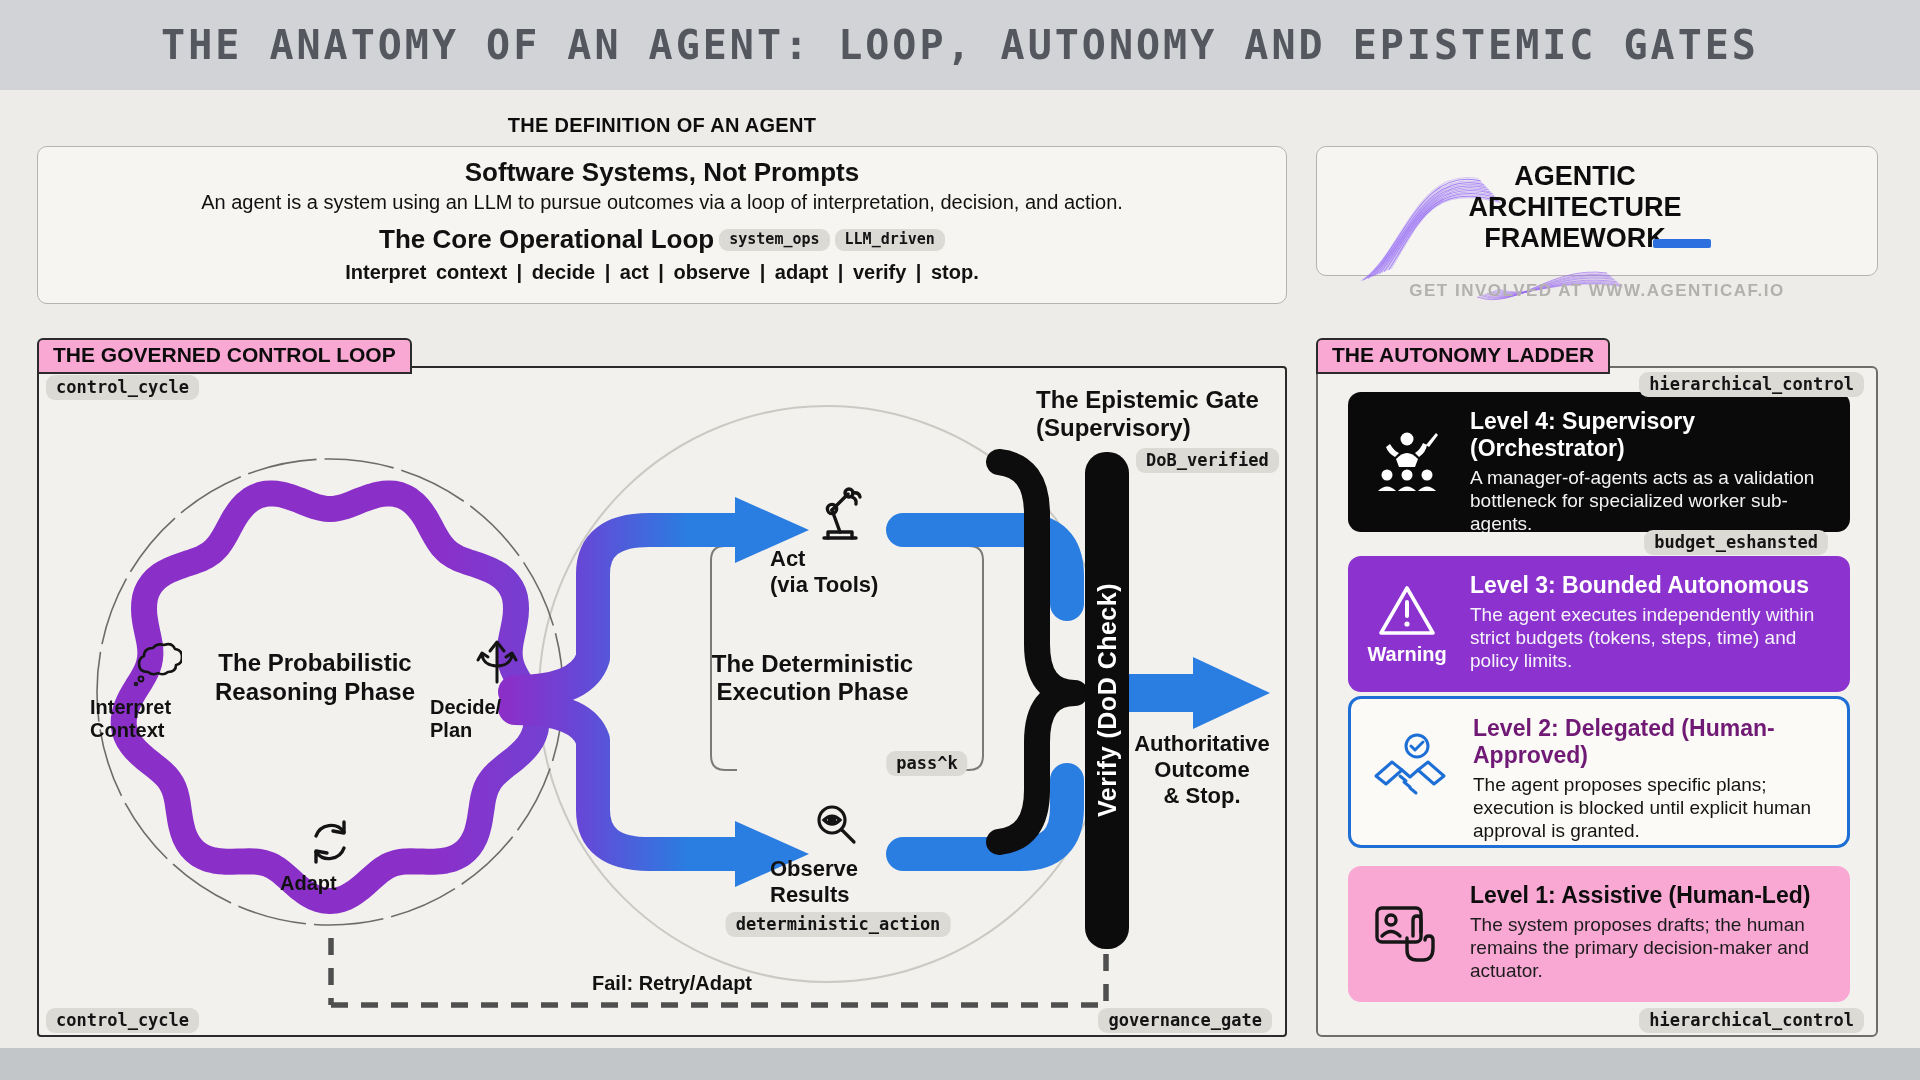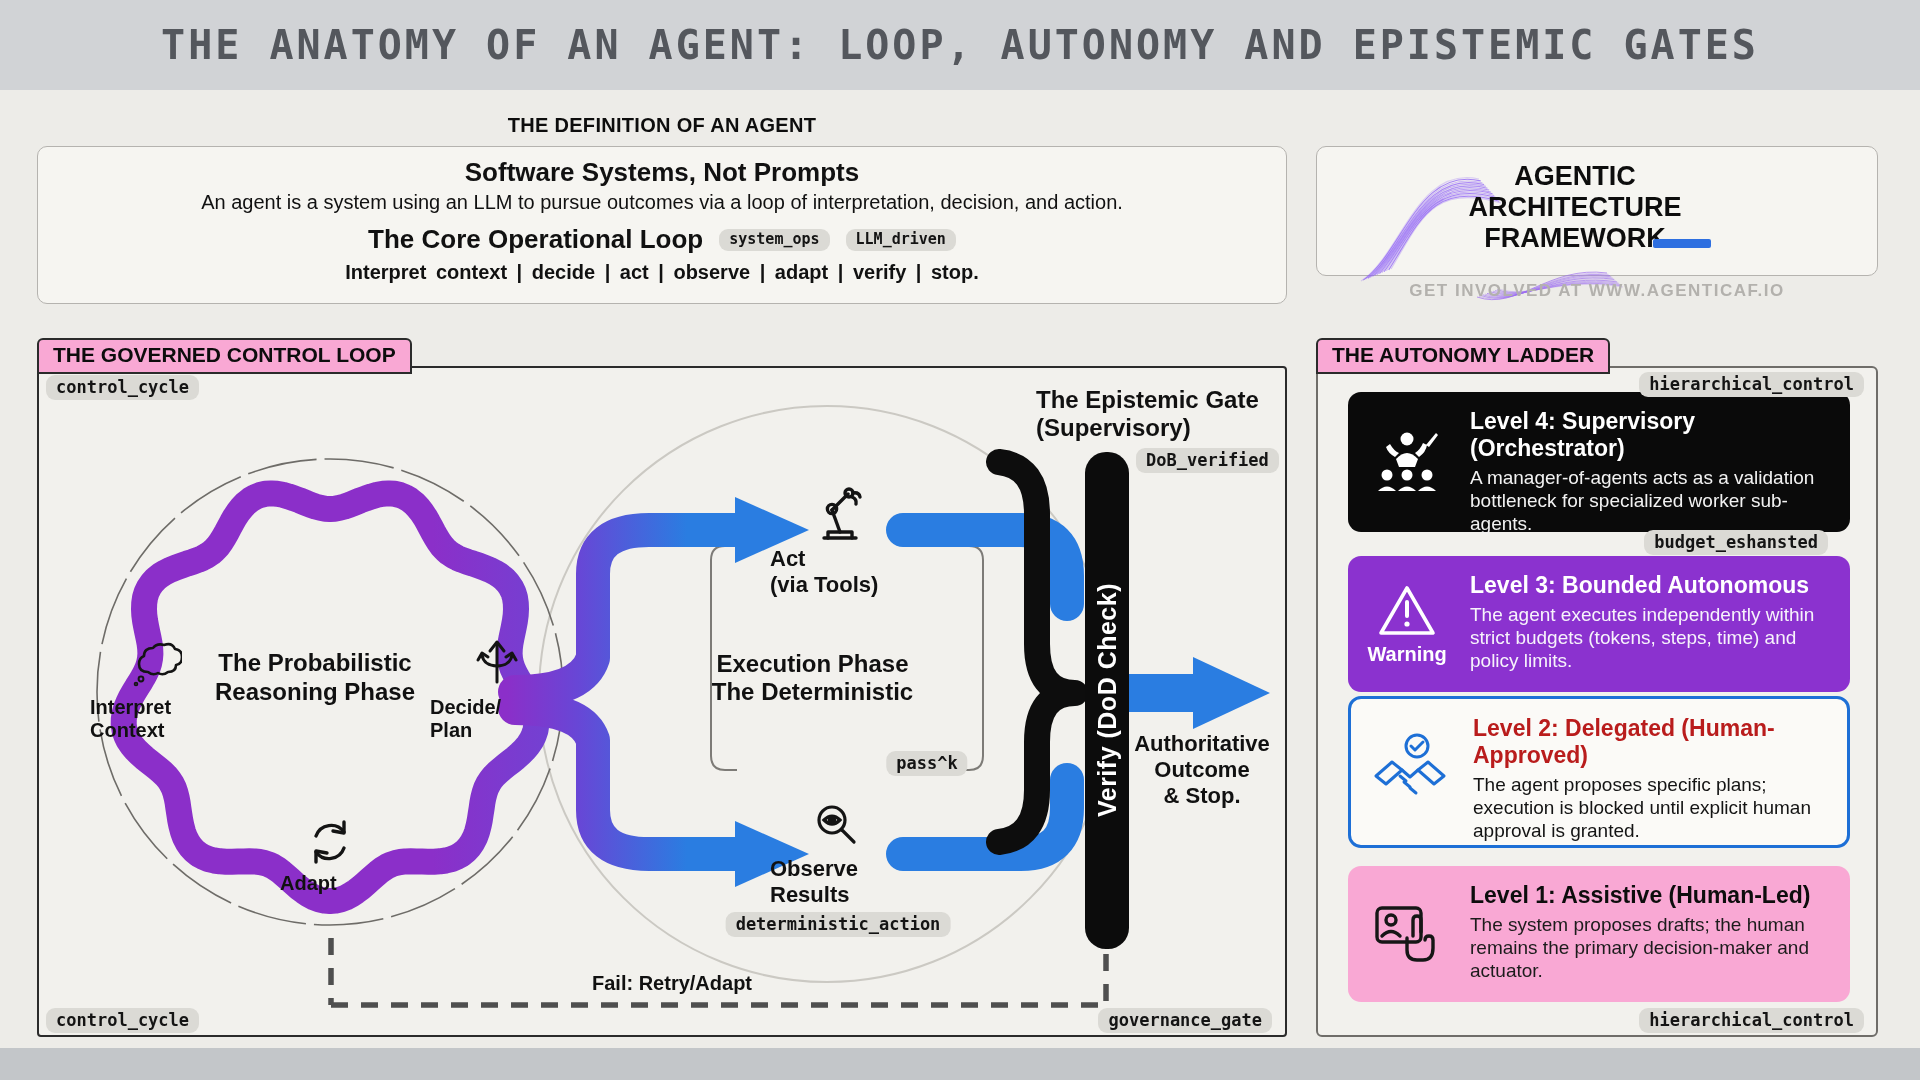--- a/index.html
+++ b/index.html
@@ -34,21 +34,21 @@
 
   
   .def-box{
     left:37px;top:146px;width:1250px;height:158px;background:#f6f5f1;
     border:1.5px solid #b5b3af;border-radius:10px;box-sizing:border-box;
     display:flex;flex-direction:column;align-items:center;justify-content:flex-start;
     padding-top:10px;
   }
   .def-heading{font-size:26px;font-weight:bold;}
   .def-sub{font-size:20px;margin-top:3px;}
-  .loop-row{display:flex;align-items:center;gap:16px;margin-top:10px;justify-content:center;}
+  .loop-row{display:flex;align-items:center;gap:5px;margin-top:10px;justify-content:center;}
   .loop-heading{font-size:26px;font-weight:bold;}
   .loop-steps{font-size:20px;font-weight:bold;margin-top:6px;word-spacing:4px;}
 
   
   .brand-box{
     left:1316px;top:146px;width:562px;height:130px;background:#f6f5f1;
     border:1.5px solid #b5b3af;border-radius:10px;box-sizing:border-box;
   }
   .brand-lines{left:128px;top:14px;width:260px;text-align:center;
     font-weight:bold;font-size:27px;line-height:31px;color:#0d0d0d;z-index:2;}
@@ -85,21 +85,21 @@
     padding:16px 20px 12px 122px;z-index:2;}
   .card .icon-slot{position:absolute;left:0;top:0;width:118px;height:100%;
     display:flex;align-items:center;justify-content:center;flex-direction:column;}
   .card-title{font-size:23px;font-weight:bold;line-height:27px;}
   .card-body{font-size:19px;line-height:23px;margin-top:4px;}
   .card-black{background:#0a0a0a;color:#f2f2f2;}
   .card-black .card-title{color:#ffffff;}
   .card-purple{background:#8b32cf;color:#f7f3fb;}
   .card-purple .card-title{color:#ffffff;}
   .card-outline{background:#fbfaf7;border:3px solid #1d6fd6;}
-  .card-outline .card-title{color:#b91c1c;}
+  .card-outline .card-title{color:#701a75;}
   .card-outline .card-body{color:#141414;}
   .card-gray{background:#f9a8d4;color:#1c1c1c;}
   .card-gray .card-title{color:#0d0d0d;}
   .warn-label{color:#fff;font-weight:bold;font-size:20px;margin-top:4px;text-align:center;}
   svg{display:block;}
 </style>
 </head>
 <body>
 
 <div class="abs top-bar">
@@ -234,22 +234,22 @@
   <g fill="none" stroke="#141414" stroke-width="3.4" stroke-linecap="round" stroke-linejoin="round">
     <path d="M12 20 A16 16 0 0 1 40 16"></path>
       <path d="M40 6 L40 17 L29 15"></path>
     <path d="M40 32 A16 16 0 0 1 12 36"></path>
       <path d="M12 46 L12 35 L23 37"></path>
   </g>
 </svg>
 <div class="abs overlay-text node-label" style="left:280px;top:872px;width:100px;">Adapt</div>
 
 <div class="abs overlay-text phase-title" style="left:660px;top:650px;width:305px;line-height:28px;">
+  <div>The Deterministic</div>
   <div>Execution Phase</div>
-  <div>The Deterministic</div>
 </div>
 
 <svg class="abs overlay-text" style="left:806px;top:480px;" width="64" height="64" viewBox="0 0 64 64">
   <g fill="none" stroke="#141414" stroke-width="3.4" stroke-linecap="round" stroke-linejoin="round">
     <path d="M18 58 H50"></path>
       <path d="M22 58 V52 H46 V58"></path>
     <path d="M34 52 L26 30"></path>
       <path d="M26 30 L42 14"></path>
     <circle cx="26" cy="29" r="4.6"></circle>
       <circle cx="43" cy="13" r="4"></circle>

